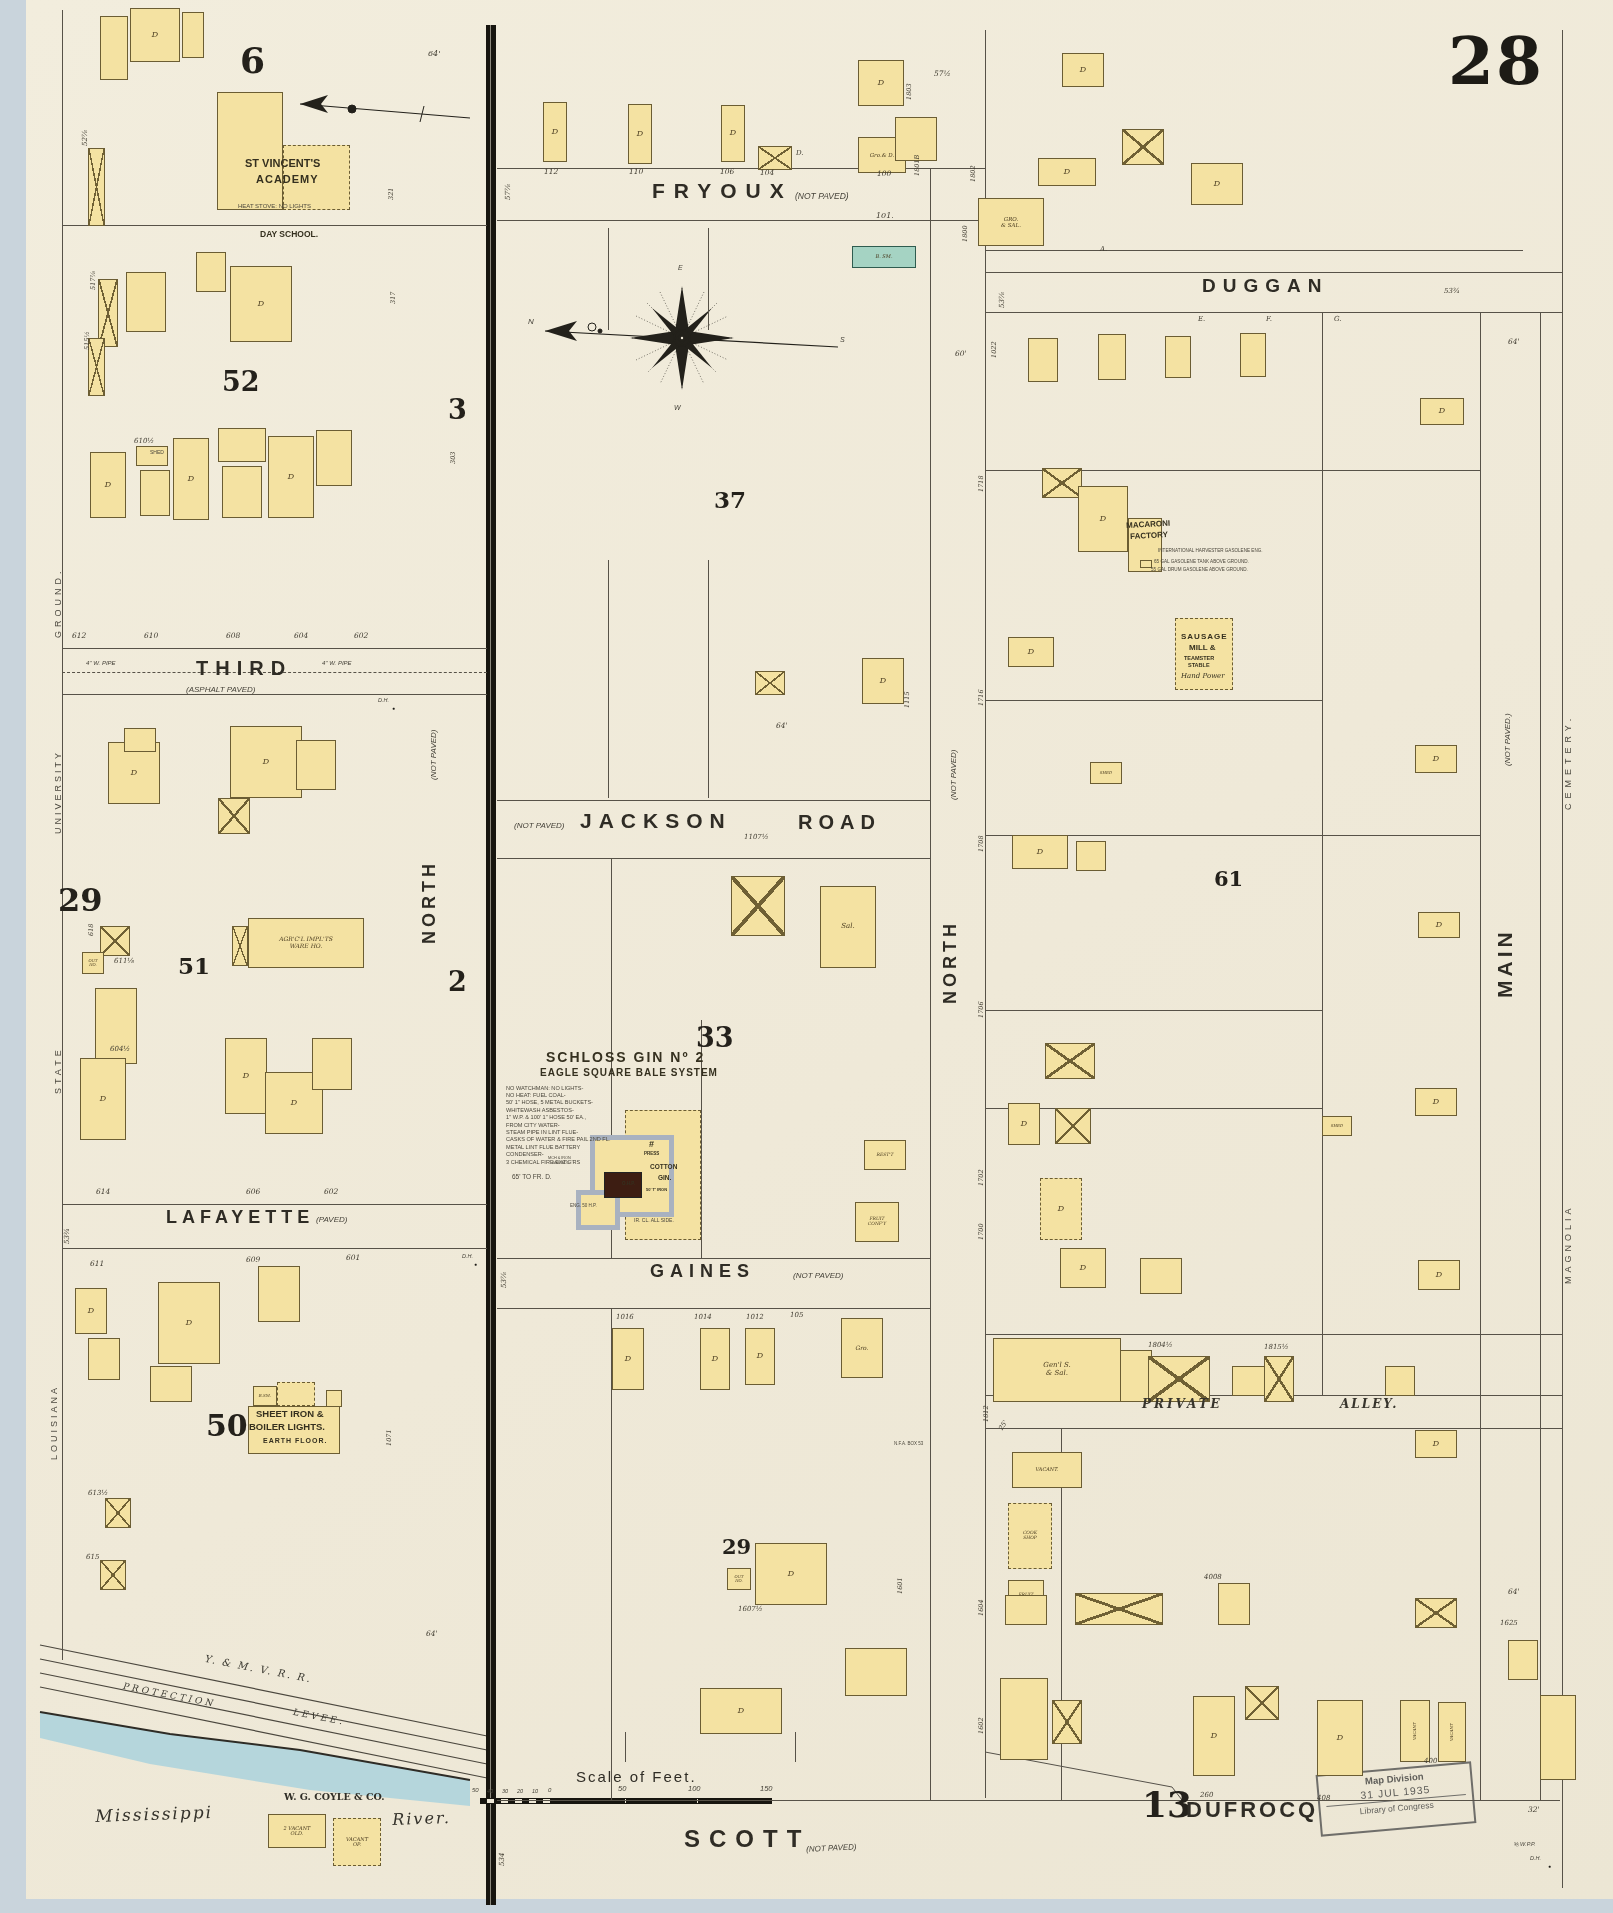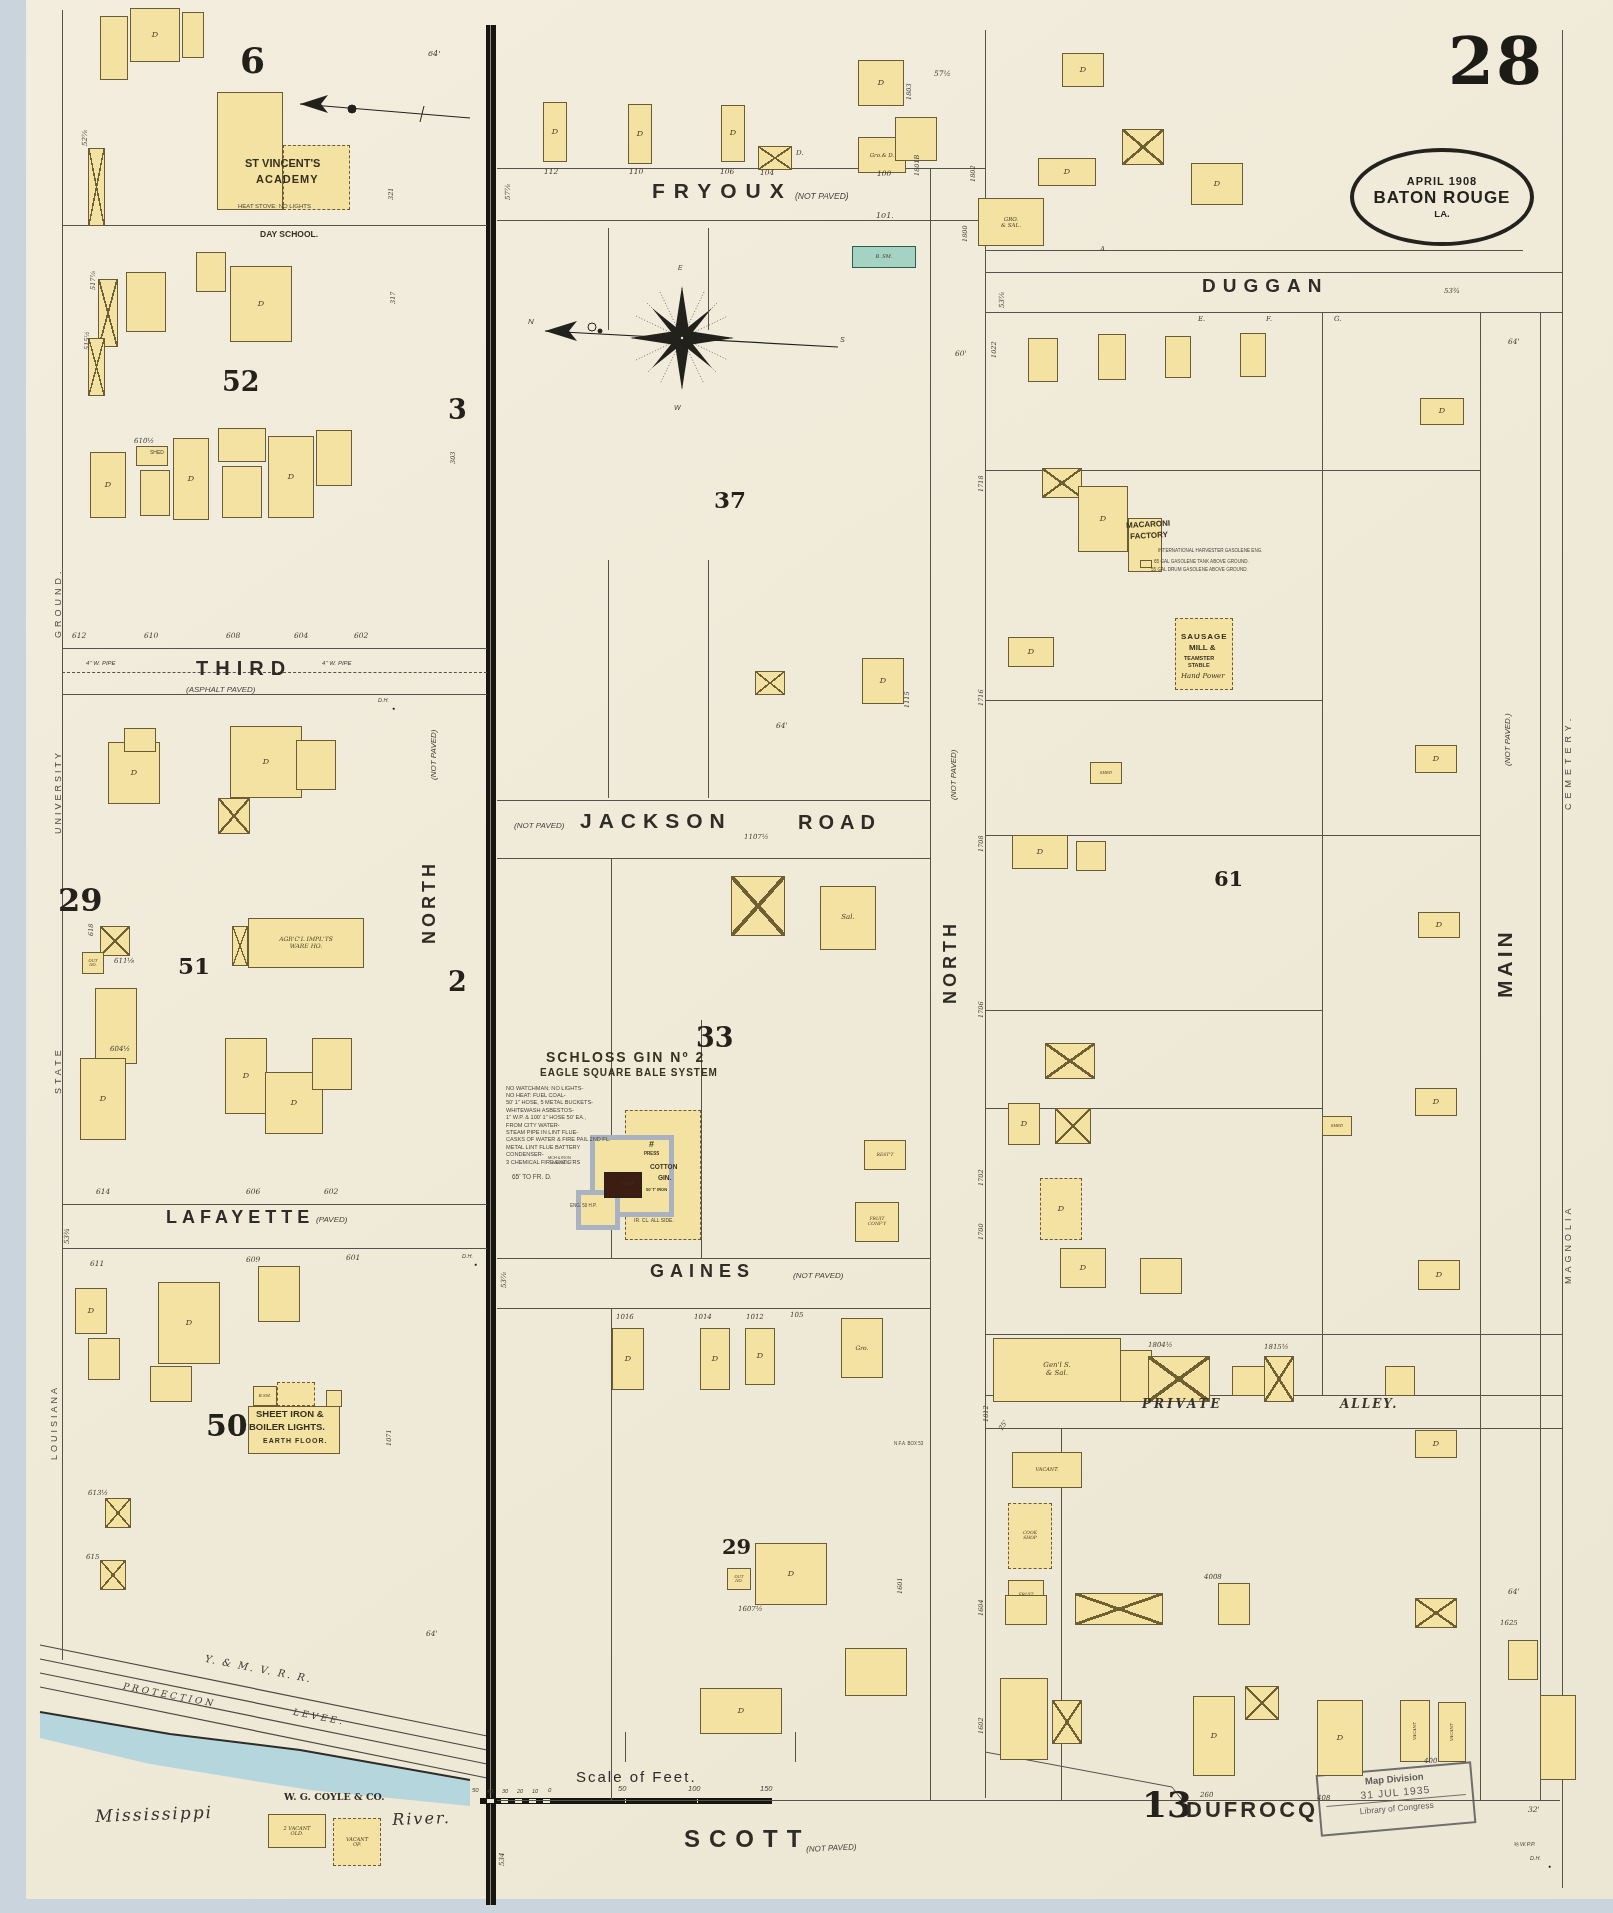--- a/index.html
+++ b/index.html
@@ -108,25 +108,20 @@
       <path d="M300,104 l28,-9 -7,9 7,9 z" stroke="none"></path>
       <circle cx="352" cy="109" r="4"></circle>
       <line x1="424" y1="106" x2="420" y2="122" stroke-width="1"></line>
     </g>
   </svg>
 
   <div id="thickst"></div>
 
   <div id="sheetno">28</div>
 
-  <div id="oval">
-    <div class="l1">APRIL 1908</div>
-    <div class="l2">BATON ROUGE</div>
-    <div class="l3">LA.</div>
-  </div>
 
   <div id="scaletitle">Scale of Feet.</div>
   <div id="scalebar">
     <div class="bar"></div>
     <i style="left:9px"></i>
       <i style="left:23px"></i>
       <i style="left:37px"></i>
       <i style="left:51px"></i>
       <i style="left:65px"></i>
     <i style="left:147px;width:1px"></i>
@@ -350,21 +345,21 @@
       <span style="font-size: 8px;">D</span>
     </div>
     <div class="bld v-s" style="left: 1418px; top: 1260px; width: 42px; height: 30px;">
       <span style="font-size: 8px;">D</span>
     </div>
     <div class="bld v-s" style="left: 1415px; top: 1430px; width: 42px; height: 28px;">
       <span style="font-size: 8px;">D</span>
     </div>
     <div class="bld v-x" style="left: 1415px; top: 1598px; width: 42px; height: 30px;"></div>
     <div class="bld v-x" style="left: 731px; top: 876px; width: 54px; height: 60px;"></div>
-    <div class="bld v-s" style="left: 820px; top: 886px; width: 56px; height: 64px;">
+    <div class="bld v-s" style="left: 820px; top: 886px; width: 56px; height: 82px;">
       <span style="font-size: 7px;">Sal.</span>
     </div>
     <div class="bld v-s" style="left: 612px; top: 1328px; width: 32px; height: 62px;">
       <span style="font-size: 8px;">D</span>
     </div>
     <div class="bld v-s" style="left: 700px; top: 1328px; width: 30px; height: 62px;">
       <span style="font-size: 8px;">D</span>
     </div>
     <div class="bld v-s" style="left: 745px; top: 1328px; width: 30px; height: 57px;">
       <span style="font-size: 8px;">D</span>

